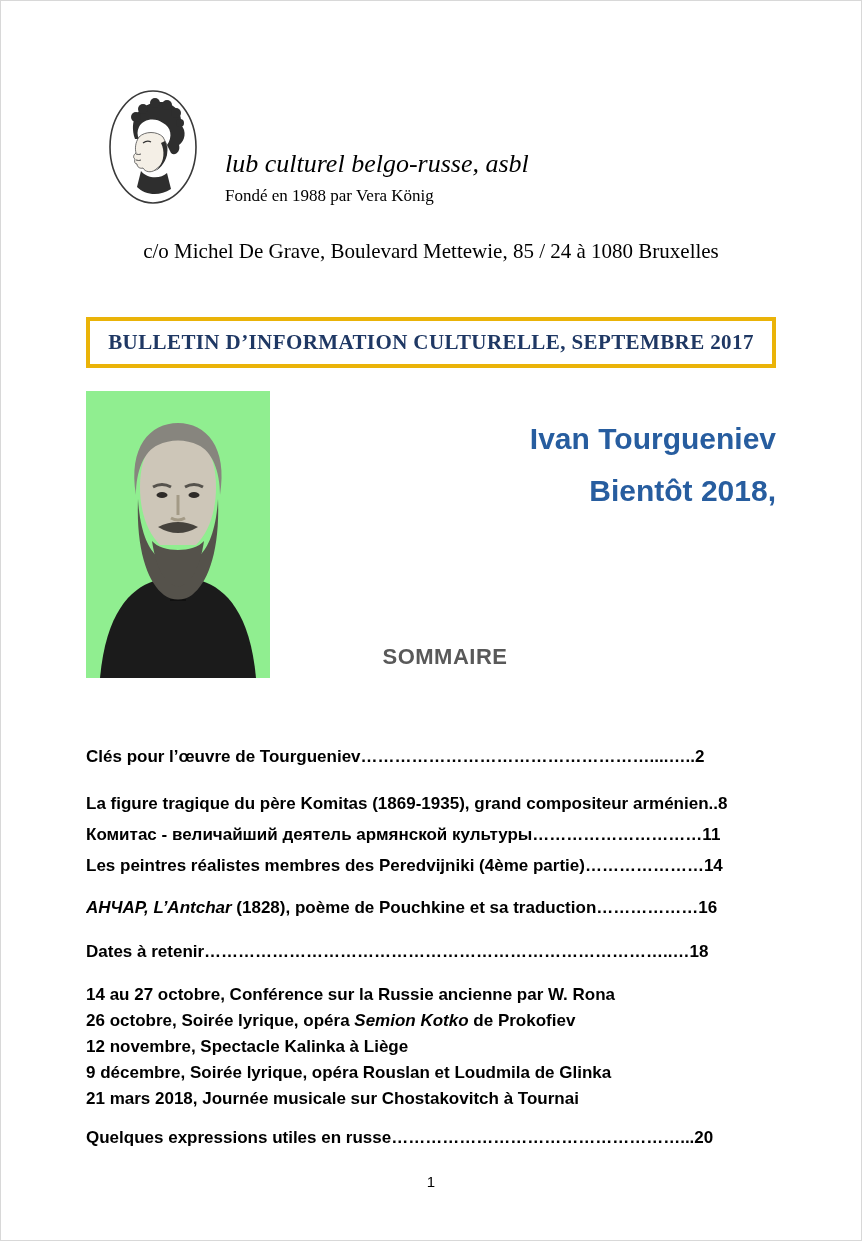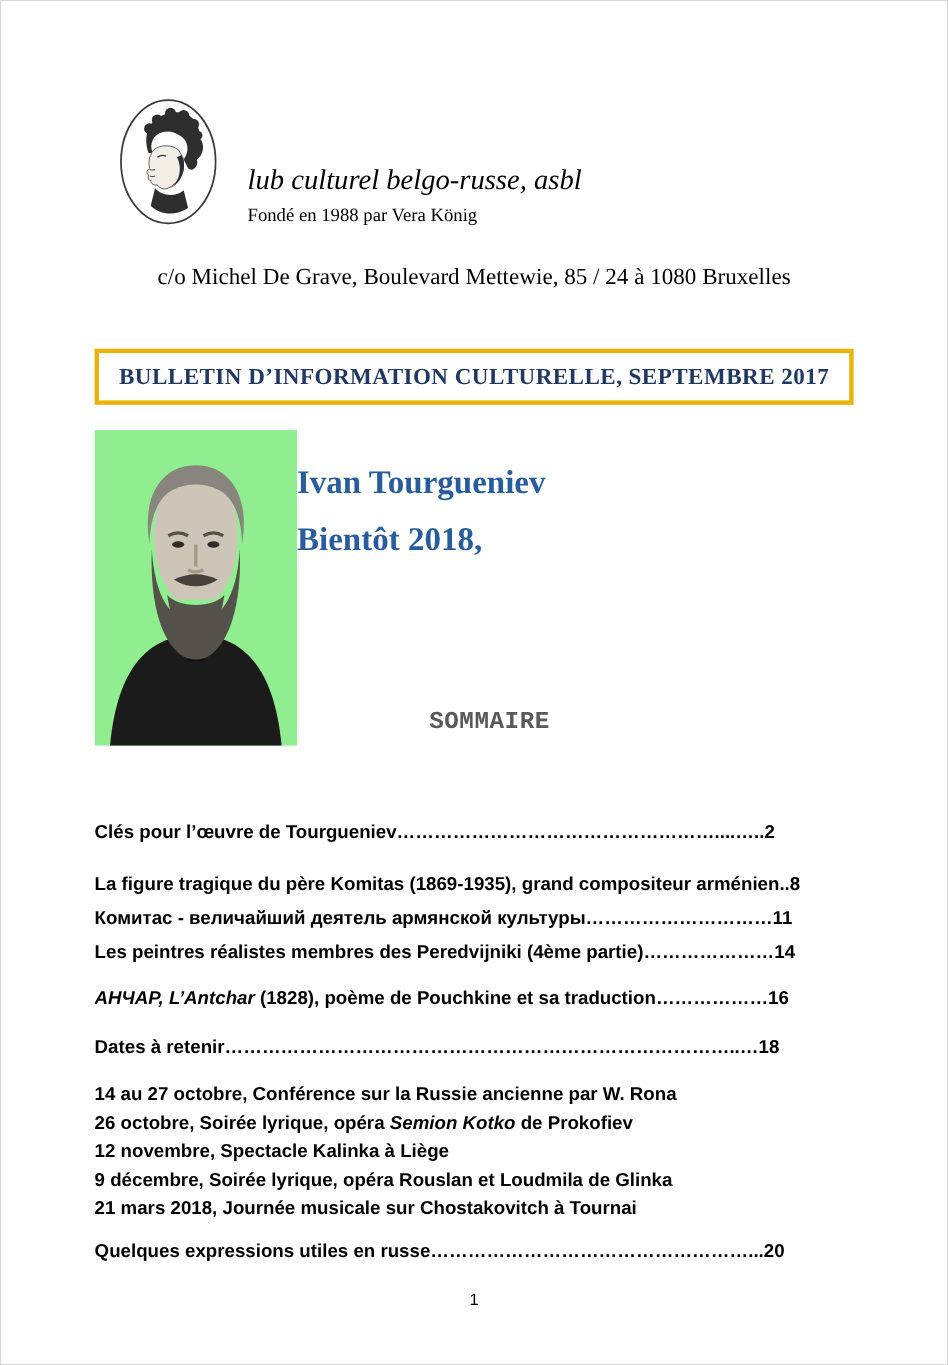--- a/index.html
+++ b/index.html
@@ -53,32 +53,33 @@
     font-size:21px;
     letter-spacing:0.4px;
     white-space:nowrap;
   }
 
   
   .feature { position:absolute; top:390px; left:85px; right:85px; height:287px; }
   .portrait { position:absolute; left:0; top:0; width:184px; height:287px; }
   .feature-titles {
     position:absolute; left:184px; right:0; top:22px;
-    text-align:left;
-    font-family:Liberation Serif, serif;
+    text-align:right;
+    font-family:Liberation Sans, sans-serif;
     font-weight:bold;
     font-size:30px;
     line-height:52px;
     color:#275D9F;
+    padding-left:38px;
   }
 
   .sommaire {
     position:absolute; top:643px; left:0; right:0;
     text-align:center;
-    font-family:Liberation Mono, monospace;
+    font-family:Liberation Sans, sans-serif;
     font-weight:bold;
     font-size:22px;
     letter-spacing:0.5px;
     color:#595959;
     margin-left:28px;
   }
 
   
   .toc {
     position:absolute; top:744px; left:85px; right:85px;

